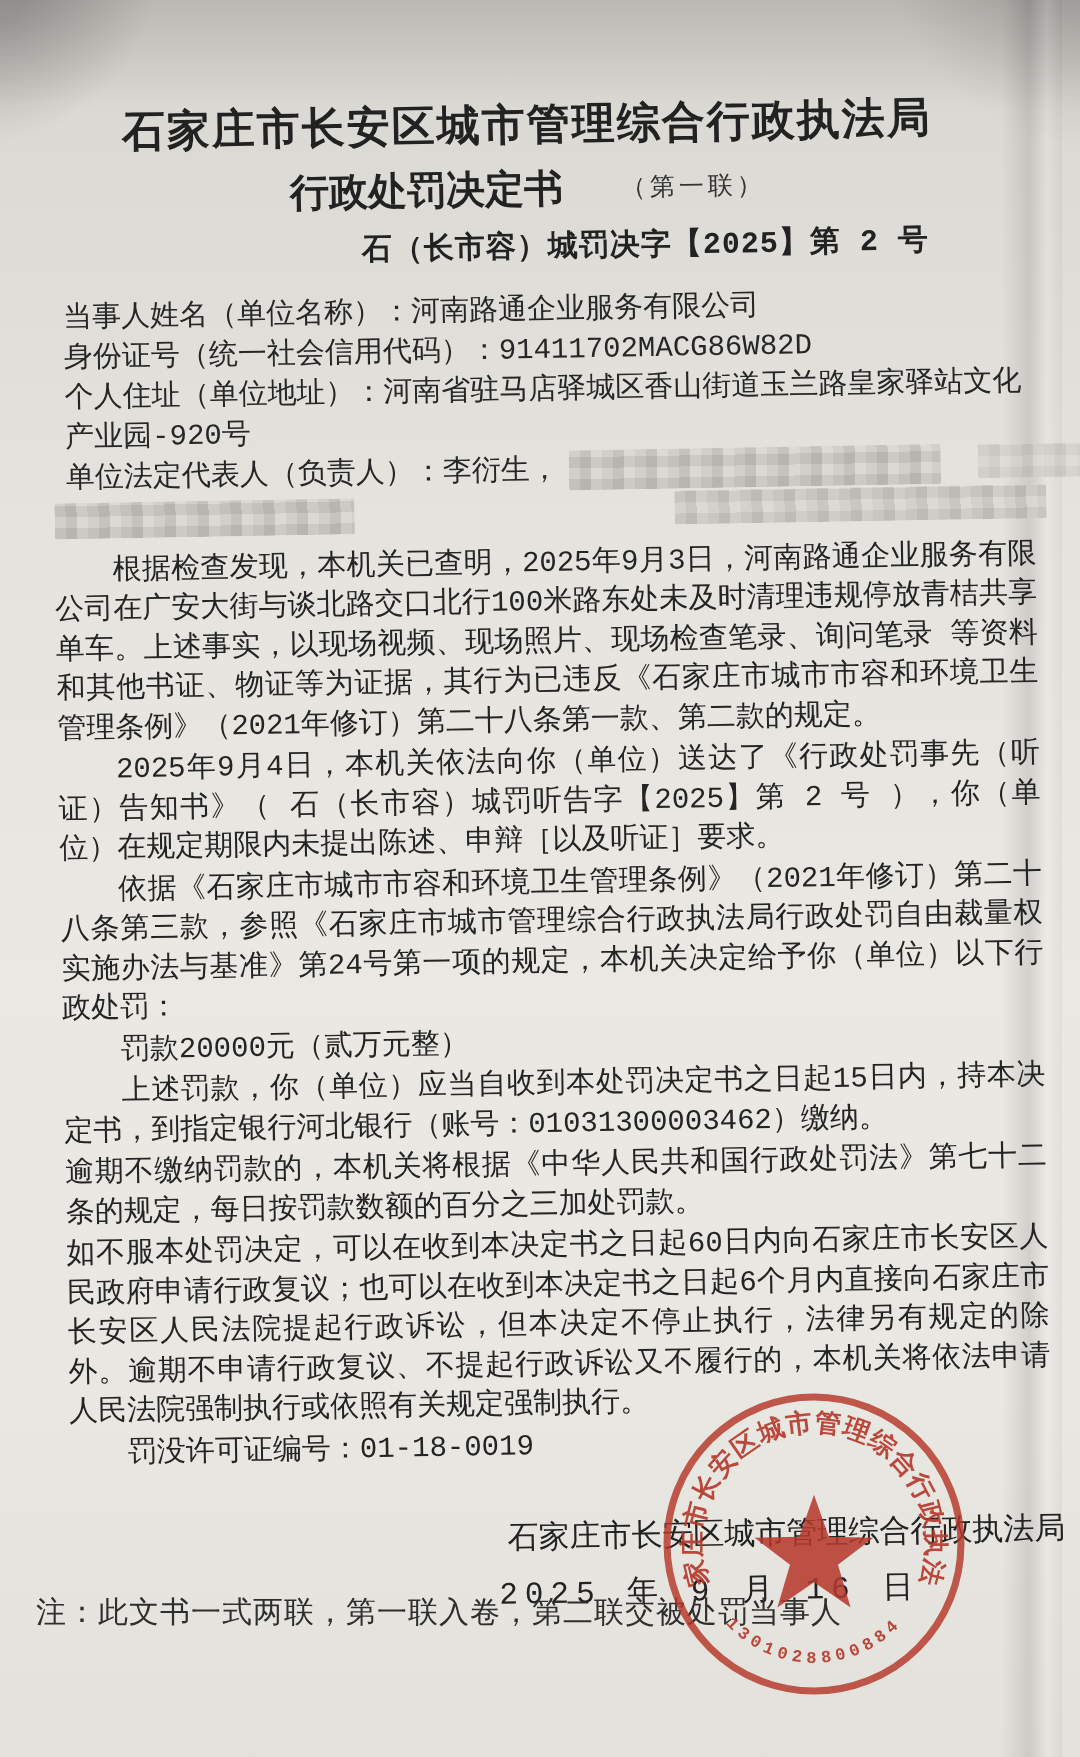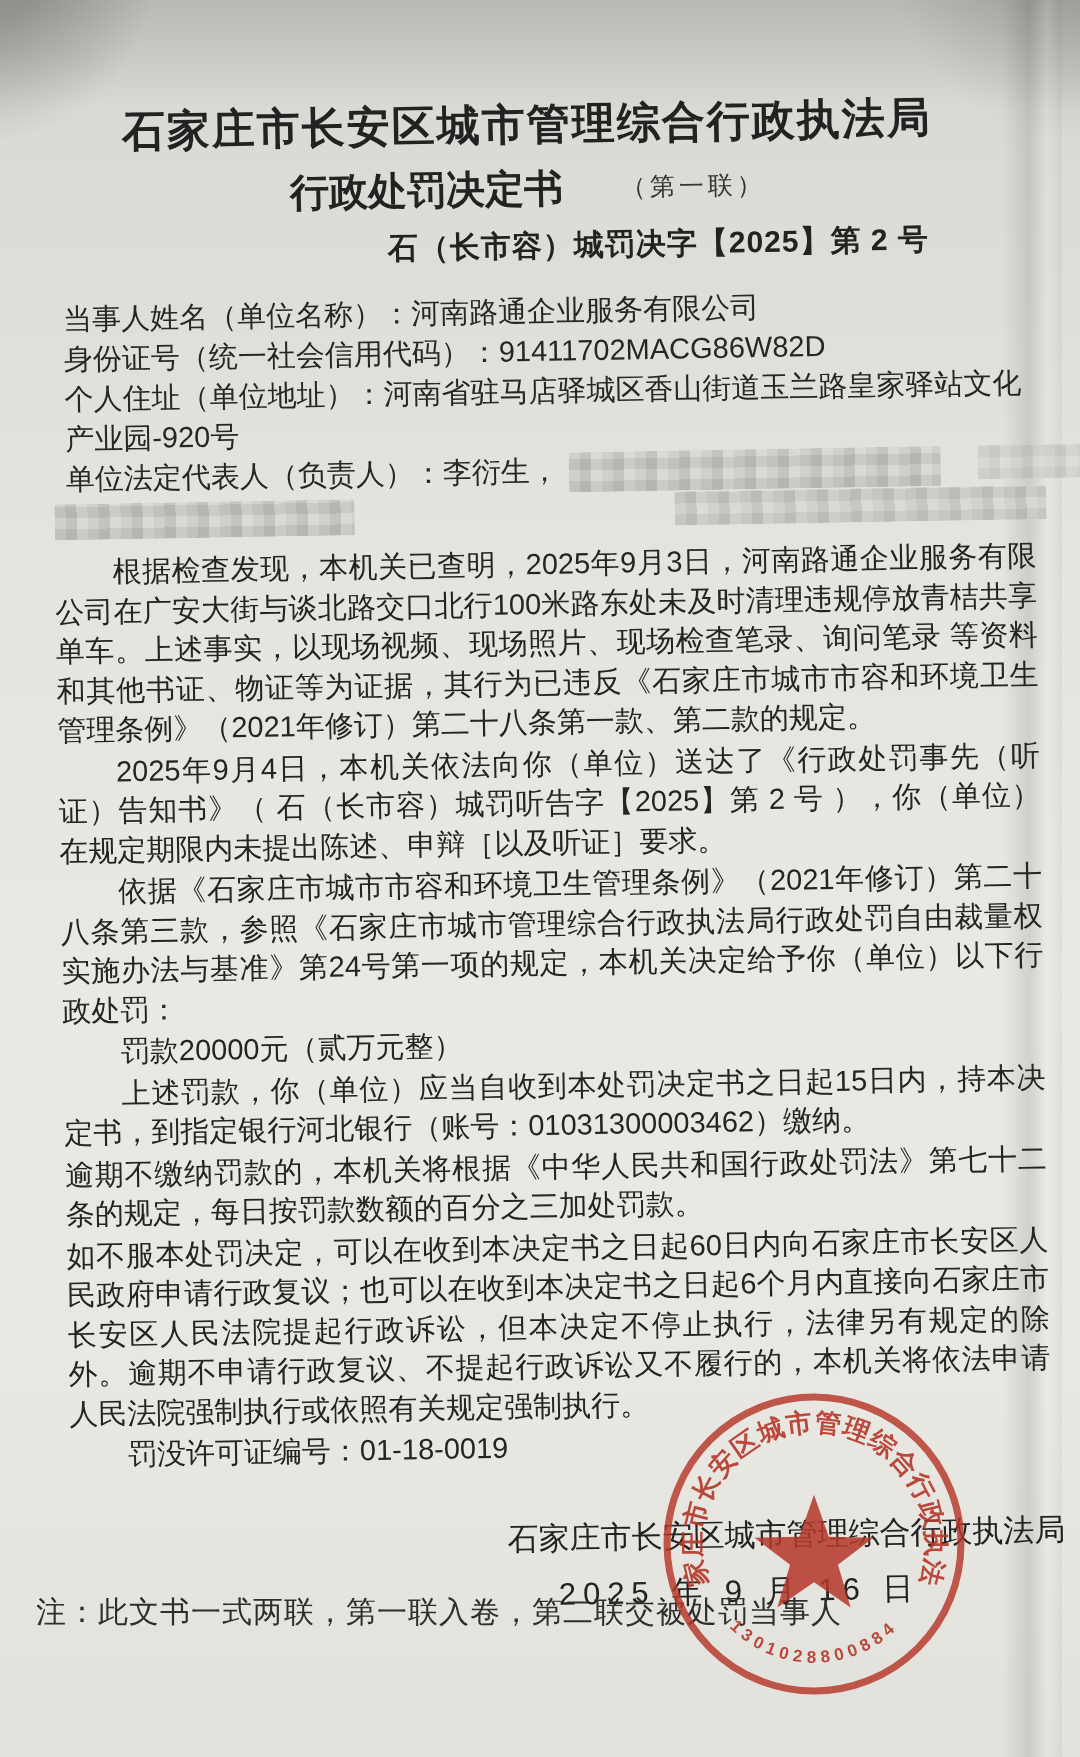--- a/index.html
+++ b/index.html
@@ -1,20 +1,20 @@
 <!DOCTYPE html>
 <html><head>
 <meta charset="utf-8">
 <style>
   html,body{margin:0;padding:0;background:#9a9894;}
   .page{
     position:relative;
     width:1080px;height:1757px;
     overflow:hidden;
-    font-family:Liberation Sans, sans-serif;
+    font-family:Liberation Mono, monospace;
     color:#2b2b2b;
     background:
       radial-gradient(circle at -2% -2%, rgba(0,0,0,0.22) 0 60px, rgba(0,0,0,0) 180px),
       radial-gradient(circle at 102% -4%, rgba(0,0,0,0.16) 0 60px, rgba(0,0,0,0) 220px),
       linear-gradient(180deg,#cfcdc8 0%, #dbd9d4 6%, #e5e3de 30%, #eae8e3 55%, #e9e7e2 80%, #e3e1dc 100%);
   }
   .crease{
     position:absolute;top:0;right:18px;width:60px;height:100%;
     background:linear-gradient(90deg, rgba(0,0,0,0) 0%, rgba(0,0,0,0.10) 45%, rgba(255,255,255,0.10) 75%, rgba(0,0,0,0.04) 100%);
     pointer-events:none;

